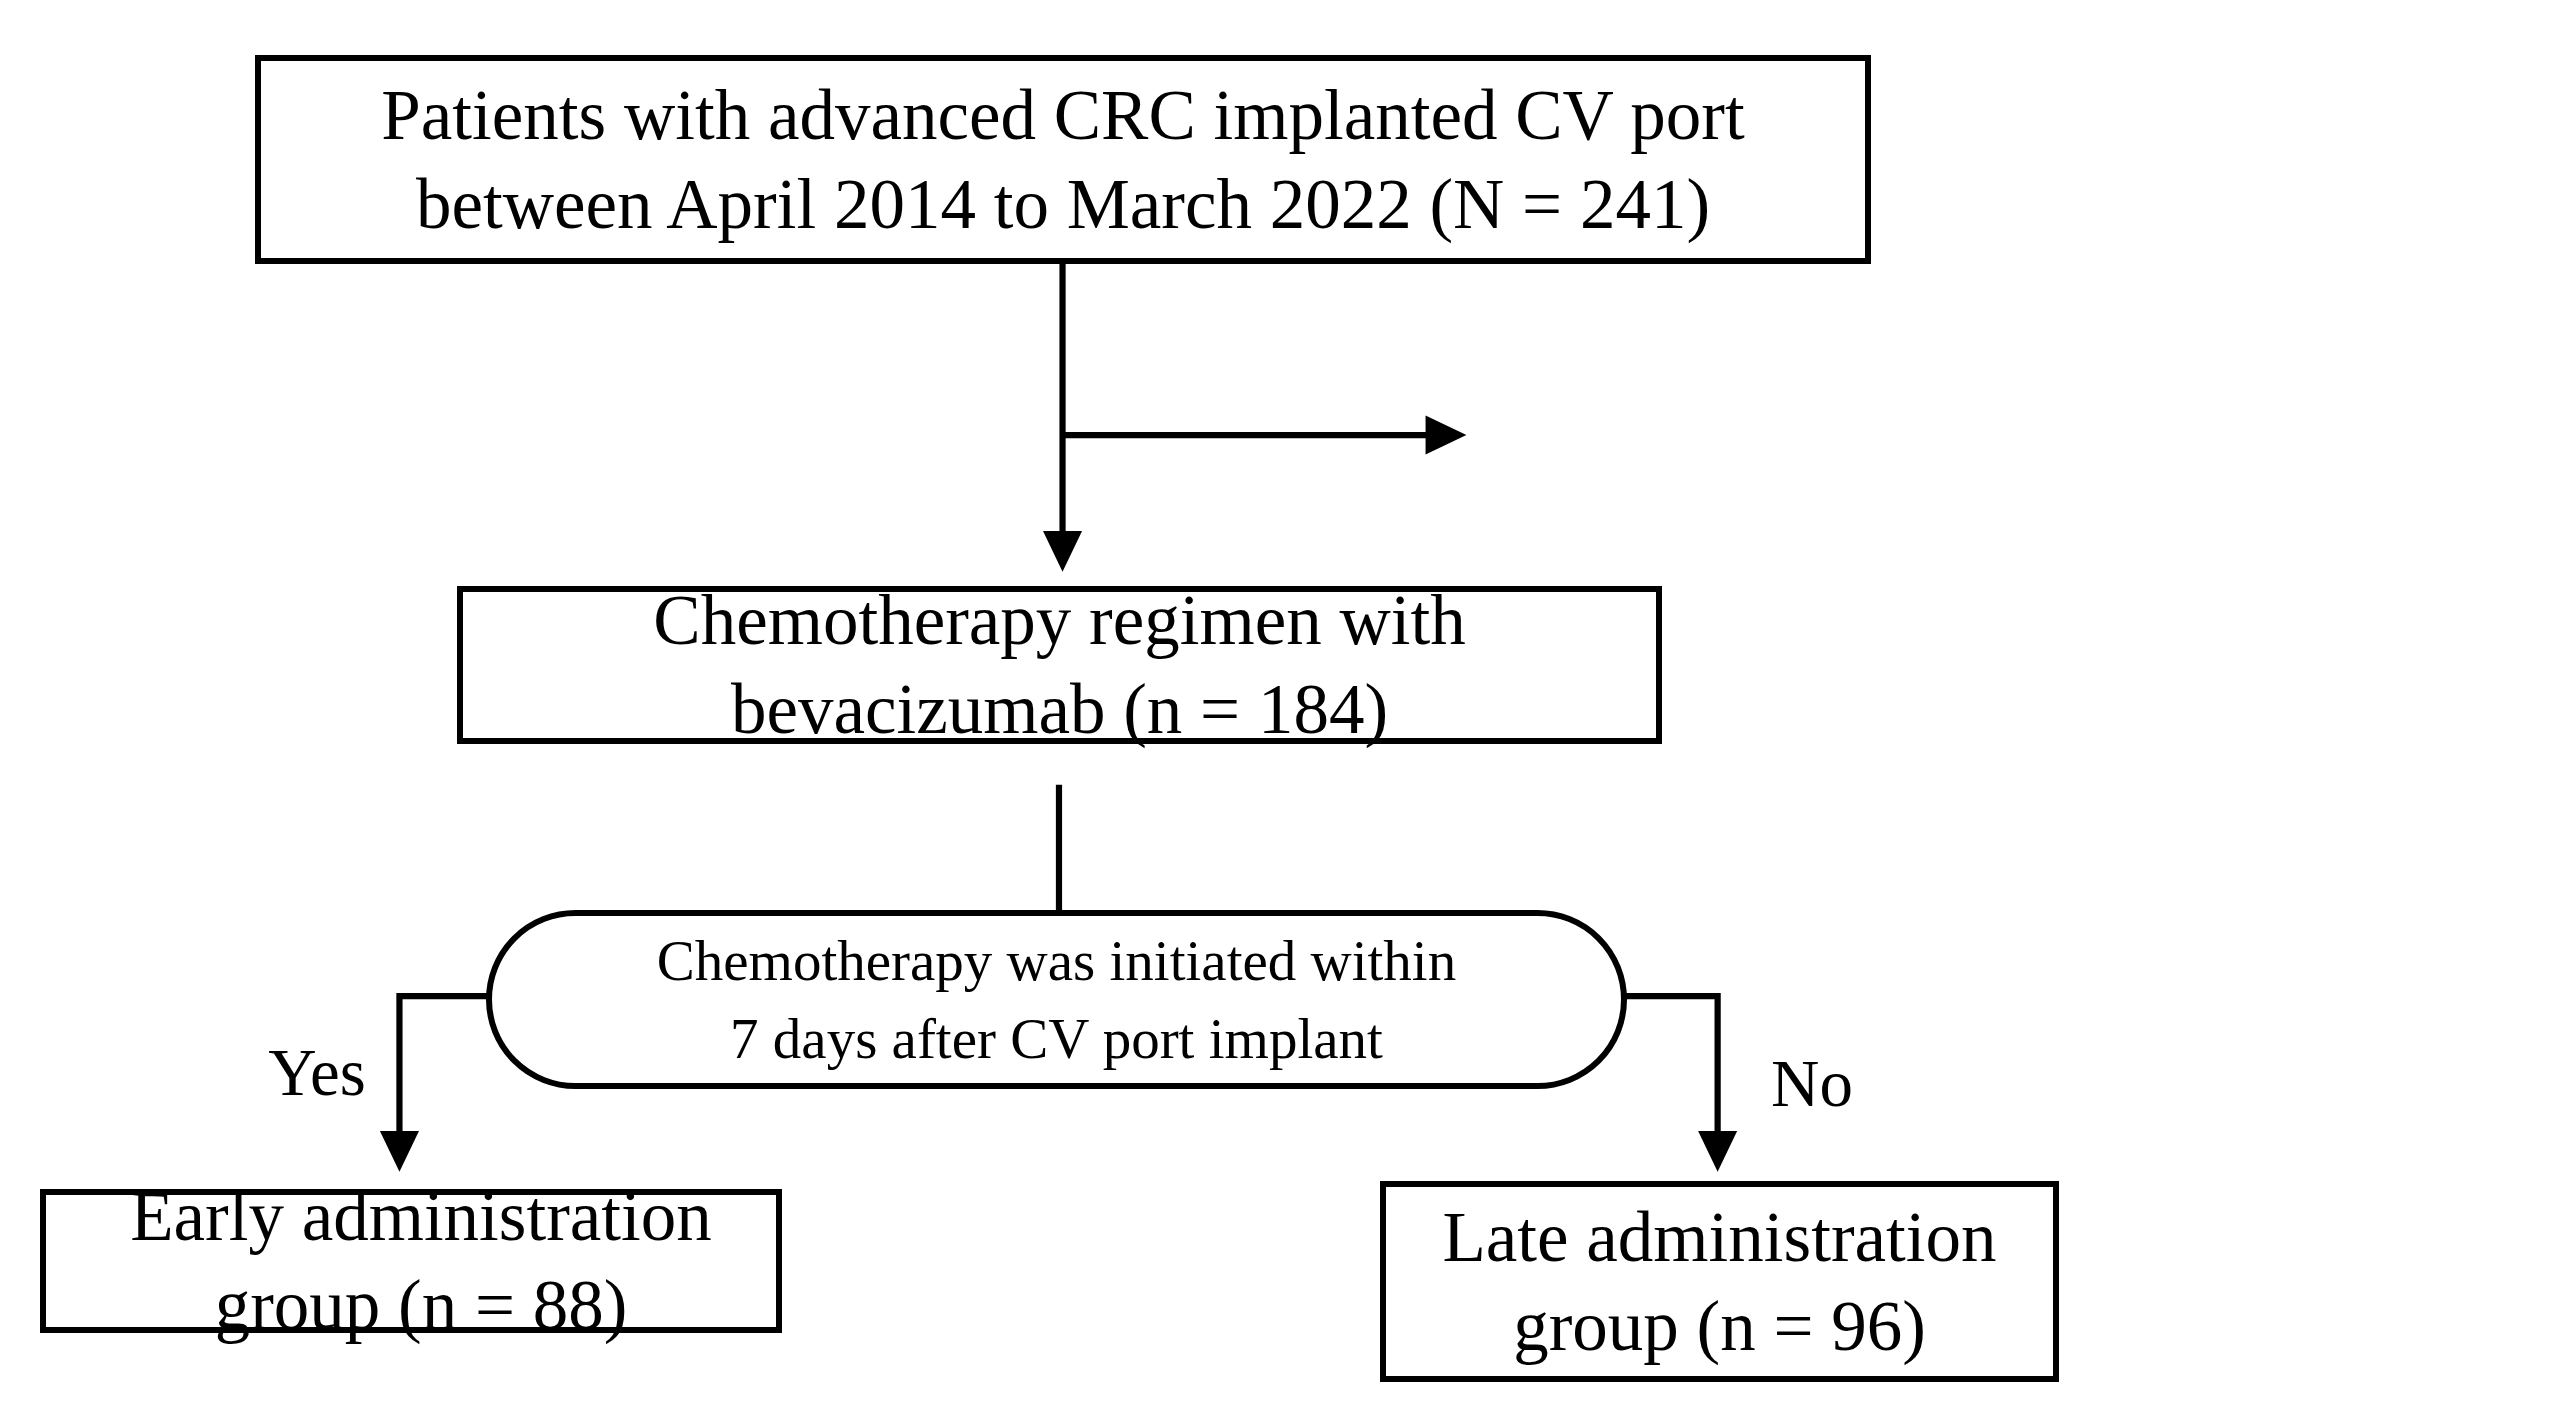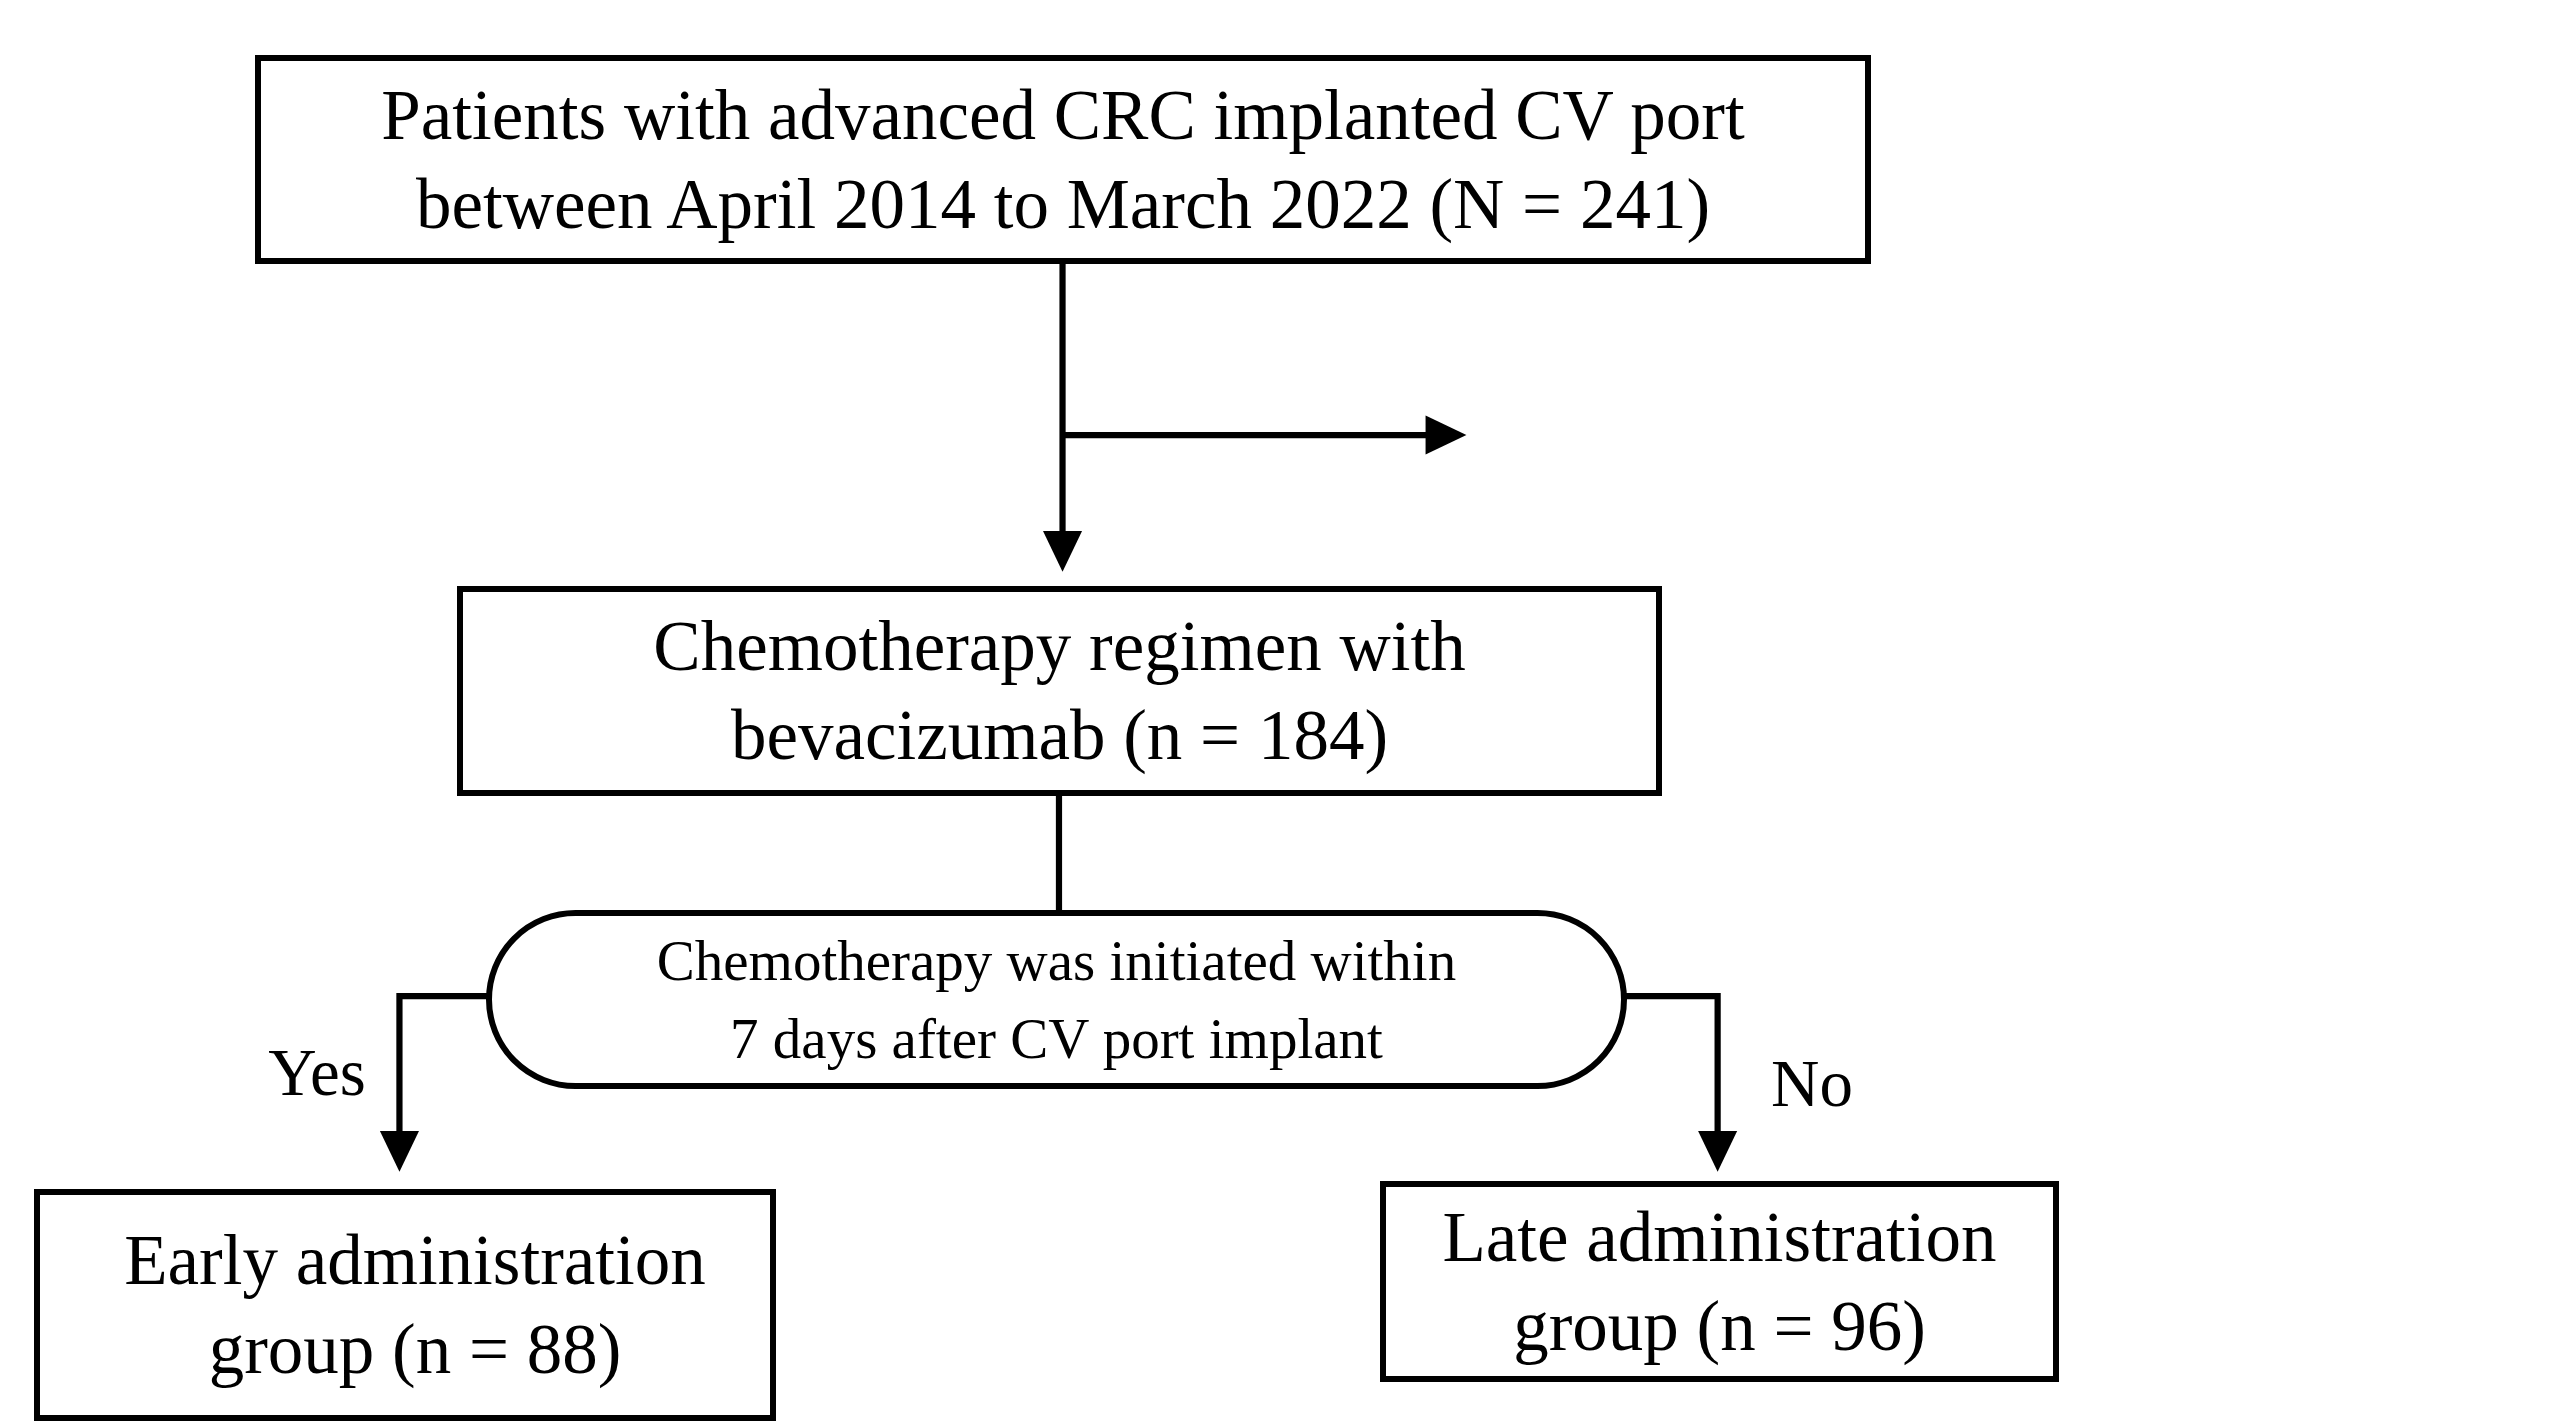--- a/index.html
+++ b/index.html
@@ -49,23 +49,23 @@
     position: absolute;
     width: 266px;
     text-align: center;
     font-size: 67px;
     line-height: 82px;
     white-space: pre;
   }
   
   #node-source   { left: 255px;  top: 55px;   width: 1616px; height: 209px; }
   #node-excluded { left: 1487px; top: 333px;  width: 1050px; height: 199px; }
-  #node-included { left: 457px;  top: 586px;  width: 1205px; height: 210px; }
+  #node-included { left: 457px;  top: 586px;  width: 1205px; height: 158px; }
   #node-decision { left: 486px;  top: 910px; width: 1141px; height: 179px; }
-  #node-early    { left: 34px;   top: 1189px; width: 742px;  height: 232px; padding-left: 20px; }
+  #node-early    { left: 40px;   top: 1189px; width: 742px;  height: 144px; padding-left: 20px; }
   #node-late     { left: 1380px; top: 1181px; width: 679px;  height: 201px; }
   #label-yes     { left: 184px;  top: 1031px; }
   #label-no      { left: 1679px; top: 1031px; margin-top: 11px; }
 </style>
 </head>
 <body>
 
 <div class="diagram">
 
   <svg class="wires" viewBox="0 0 2902 1604">

